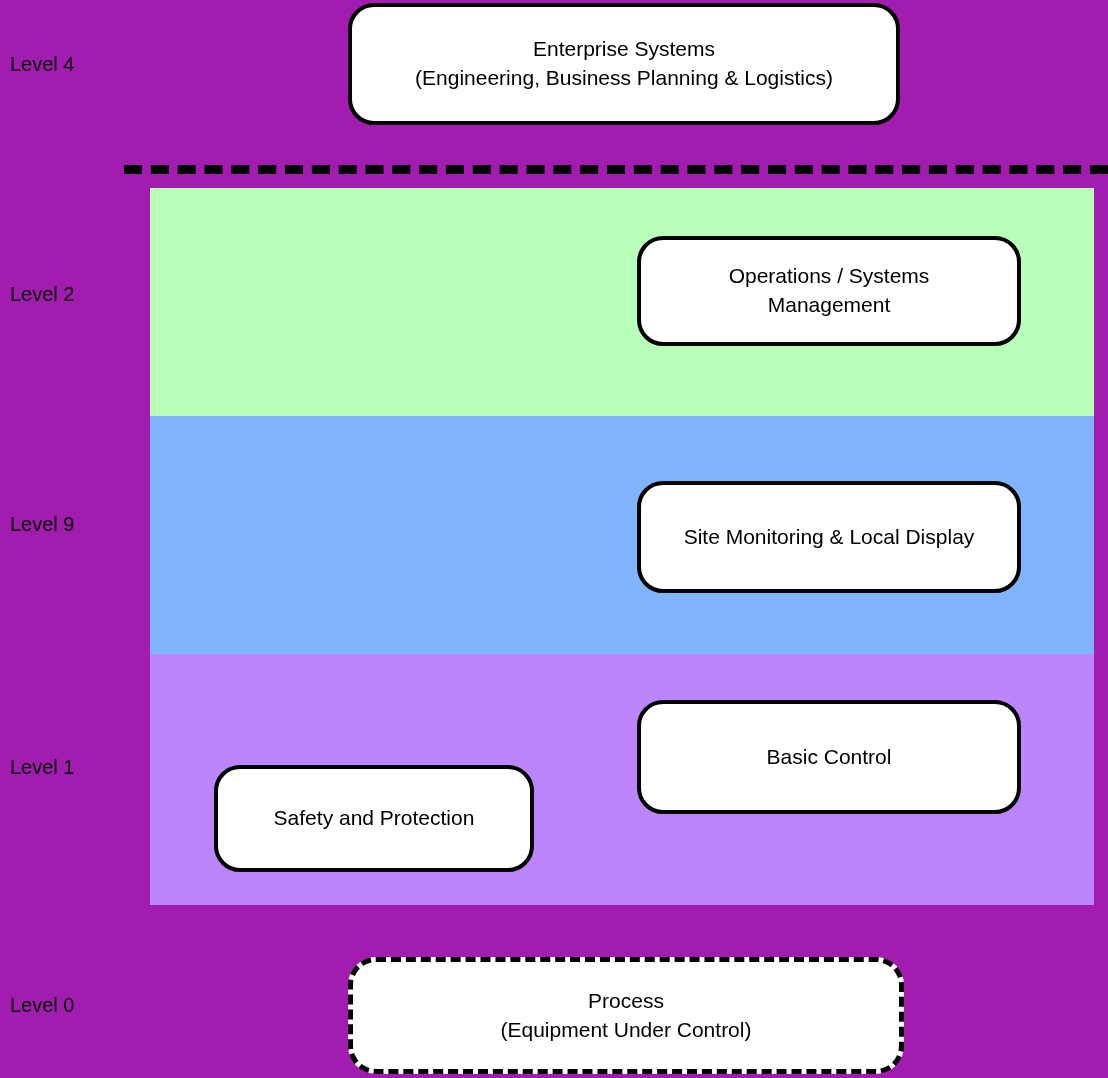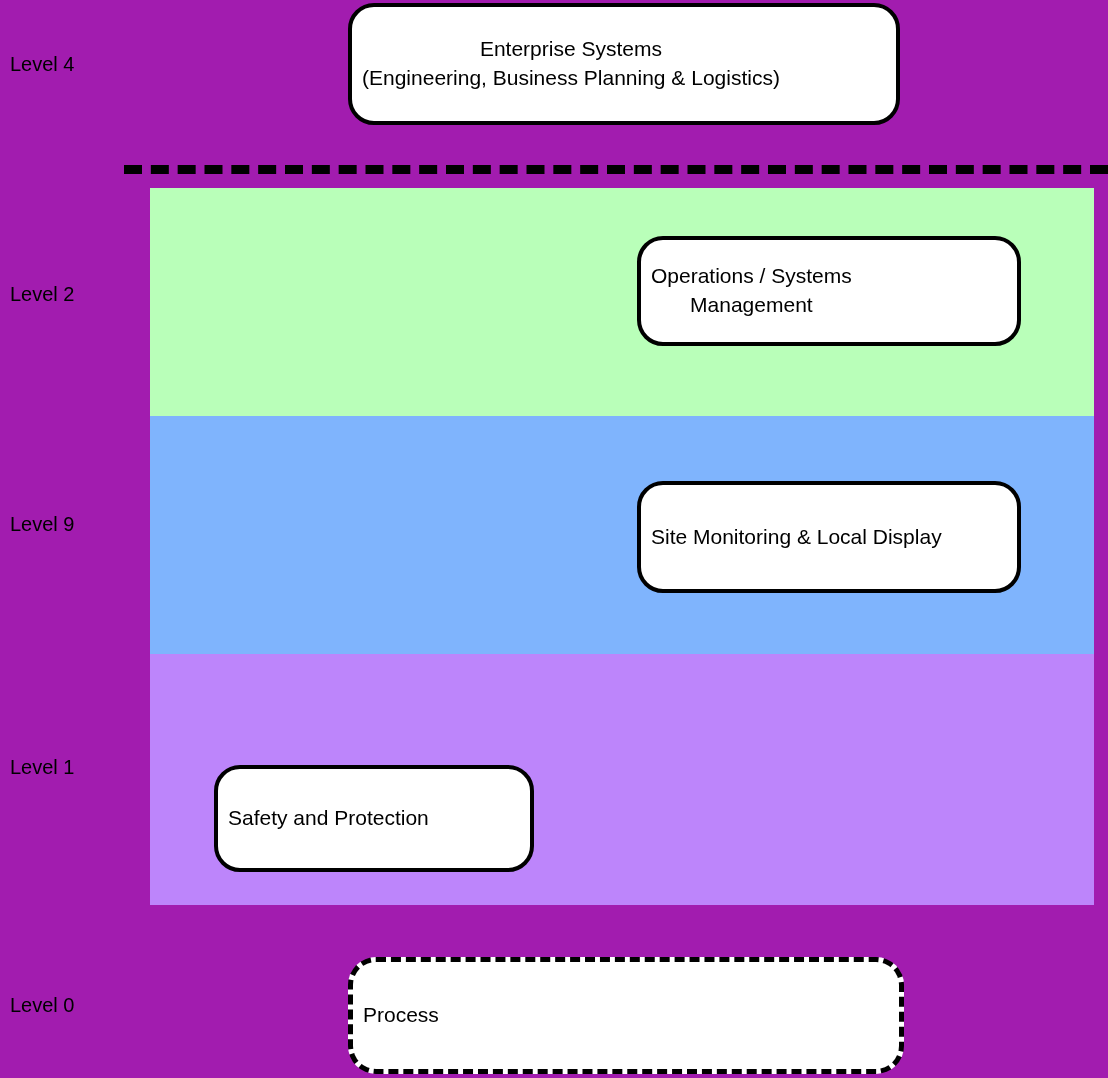--- a/index.html
+++ b/index.html
@@ -55,26 +55,26 @@
 
   
   .node {
     position: absolute;
     box-sizing: border-box;
     background: #ffffff;
     border: 4px solid #000000;
     border-radius: 26px;
     display: flex;
     align-items: center;
-    justify-content: flex-start;
+    justify-content: center;
     text-align: center;
     font-size: 21px;
     color: #000000;
     line-height: 1.38;
-    padding: 4px 10px;
+    padding: 4px 22px;
   }
   .node .line { display: block; }
 
   .node-enterprise {
     left: 348px;  top: 3px;
     width: 552px; height: 122px;
   }
   .node-operations {
     left: 637px;  top: 236px;
     width: 384px; height: 110px;
@@ -133,26 +133,32 @@
     </div>
   </div>
 
 
   <div class="node node-site-monitoring">
     <div>
       <span class="line">Site Monitoring &amp; Local Display</span>
     </div>
   </div>
 
+  <div class="node node-basic-control">
+    <div>
+      <span class="line">Basic Control</span>
+    </div>
+  </div>
 
   <div class="node node-safety">
     <div>
       <span class="line">Safety and Protection</span>
     </div>
   </div>
 
   <div class="node node-process">
     <div>
       <span class="line">Process</span>
+      <span class="line">(Equipment Under Control)</span>
     </div>
   </div>
 
 </div>
 
 </body></html>

